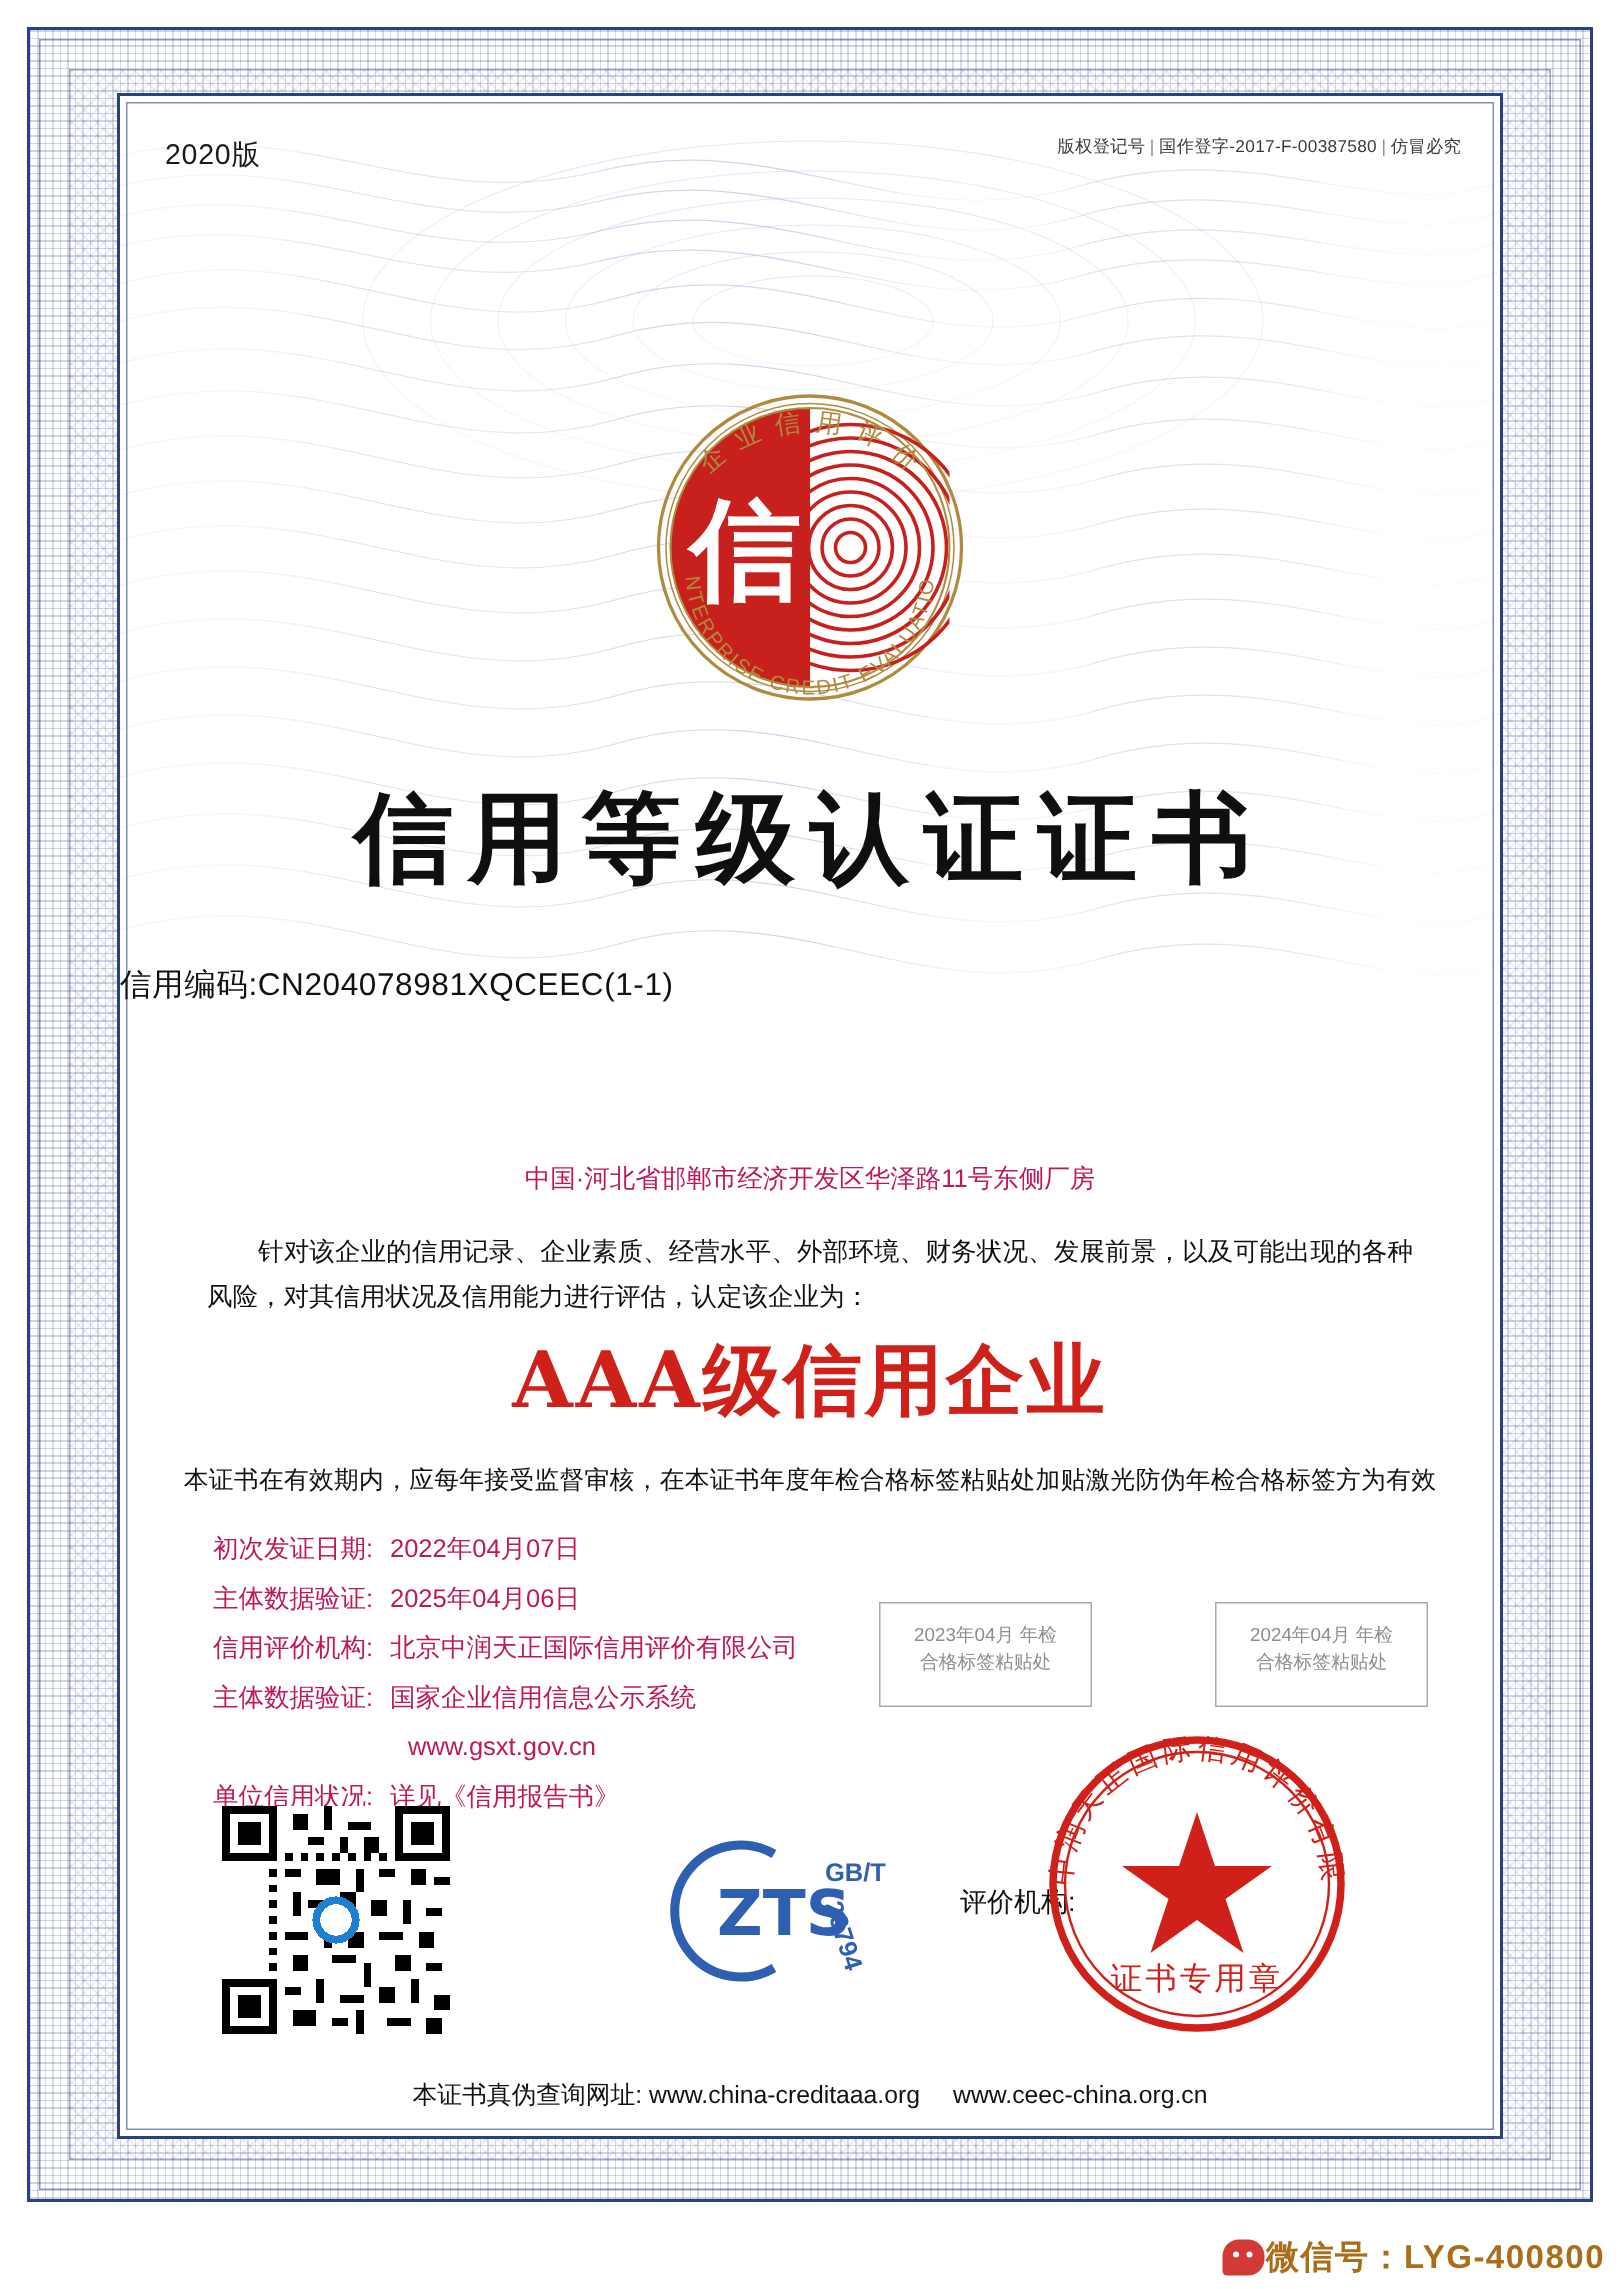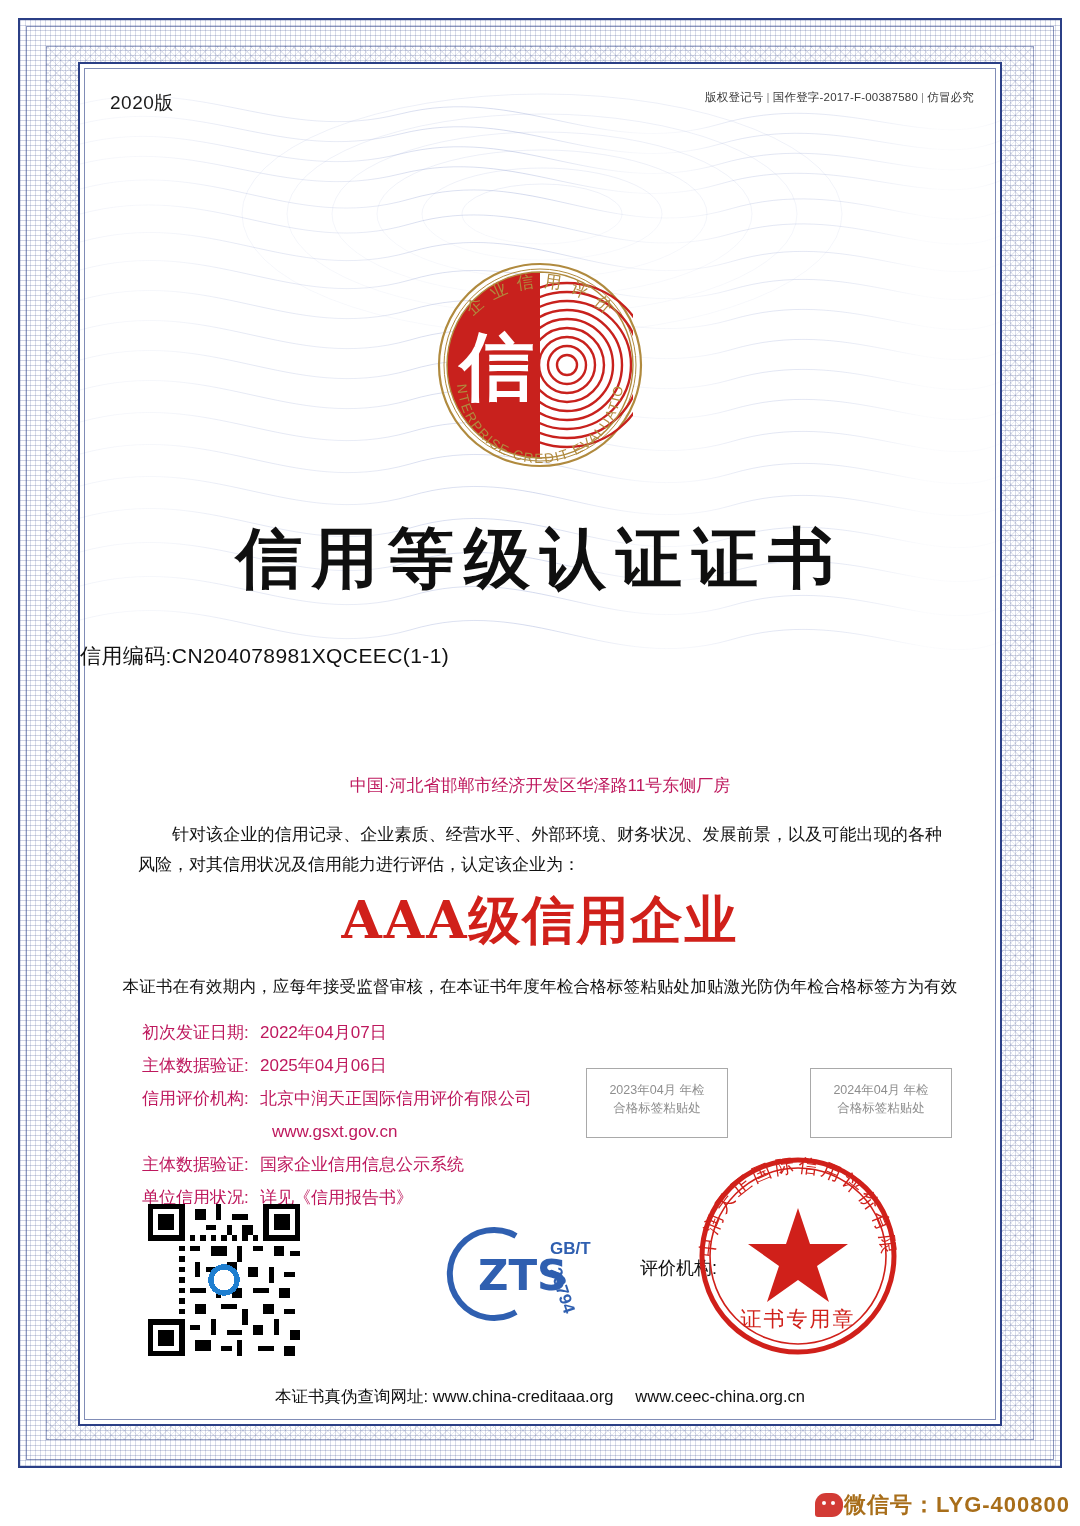--- a/index.html
+++ b/index.html
@@ -377,25 +377,25 @@
     <div class="details">
       <div class="row">
         <span class="lbl">初次发证日期:</span><span class="val">2022年04月07日</span>
       </div>
       <div class="row">
         <span class="lbl">主体数据验证:</span><span class="val">2025年04月06日</span>
       </div>
       <div class="row">
         <span class="lbl">信用评价机构:</span><span class="val">北京中润天正国际信用评价有限公司</span>
       </div>
+      <div class="row">
+        <span class="lbl">主体数据验证:</span><span class="val">国家企业信用信息公示系统</span>
+      </div>
       <div class="row url-row">
         <span class="val">www.gsxt.gov.cn</span>
-      </div>
-      <div class="row">
-        <span class="lbl">主体数据验证:</span><span class="val">国家企业信用信息公示系统</span>
       </div>
       <div class="row">
         <span class="lbl">单位信用状况:</span><span class="val">详见《信用报告书》</span>
       </div>
     </div>
 
     <div class="sticker" id="sticker-2023">
       <div>2023年04月 年检</div>
       <div>合格标签粘贴处</div>
     </div>

